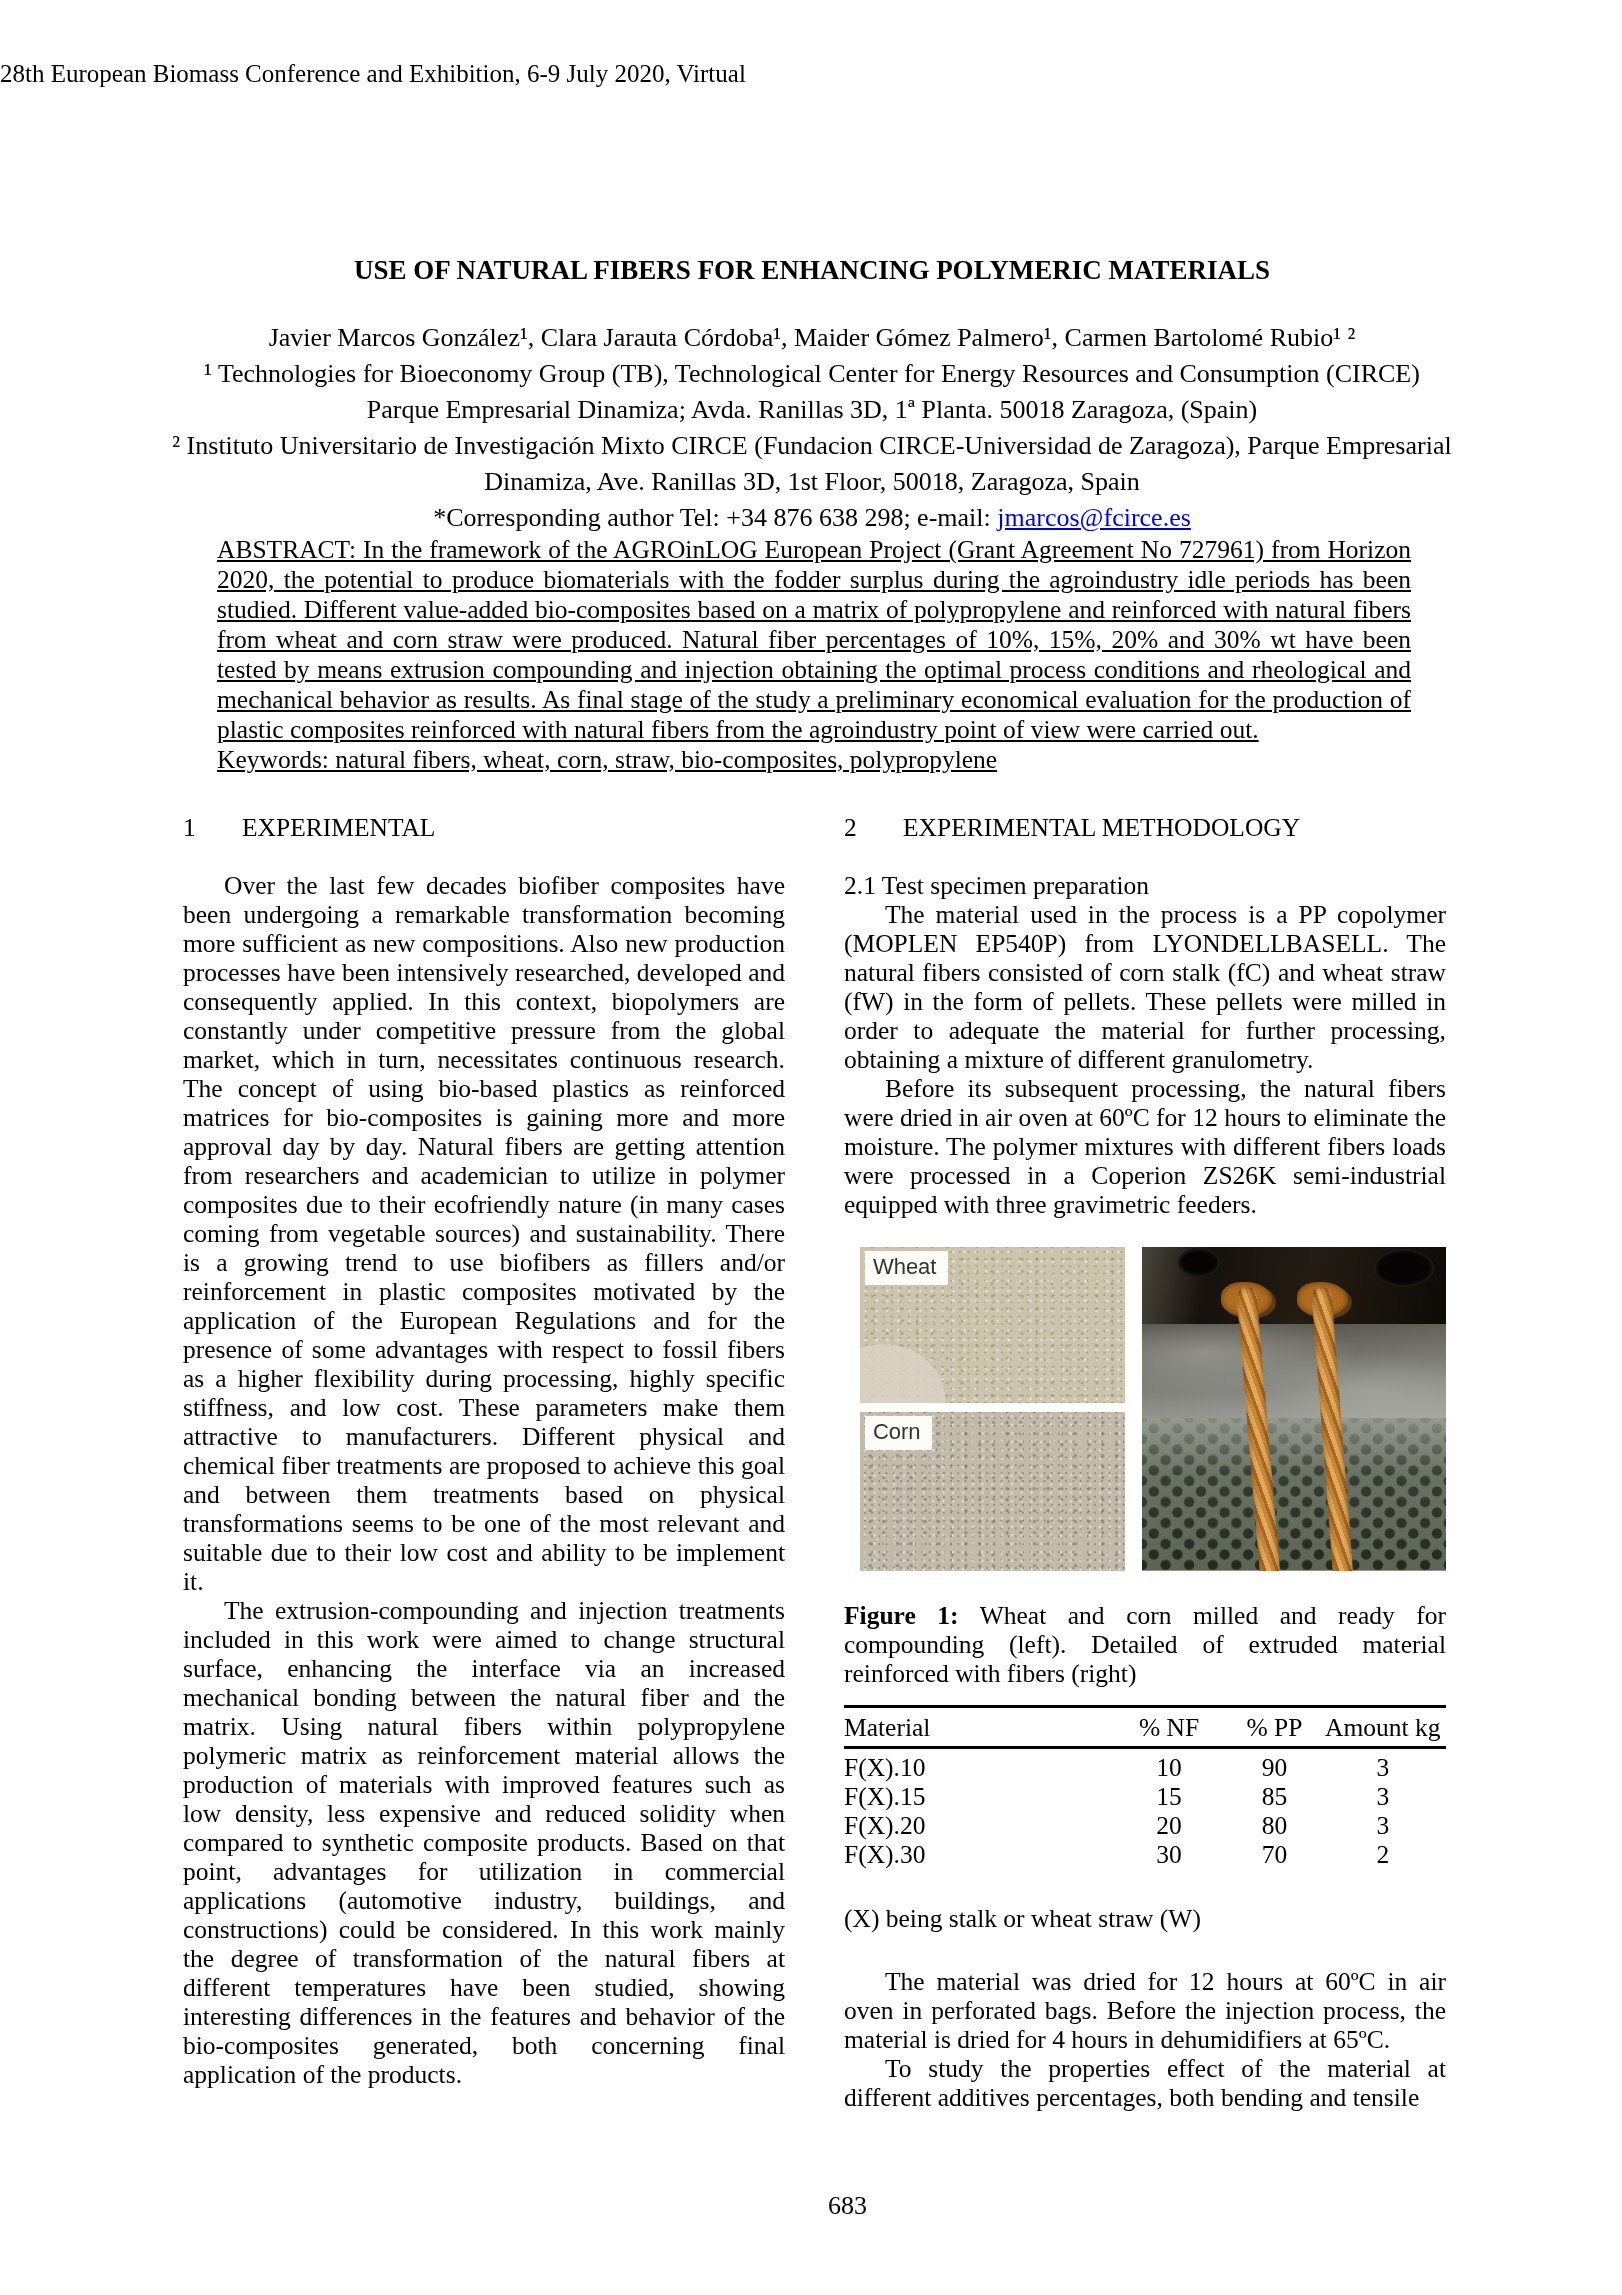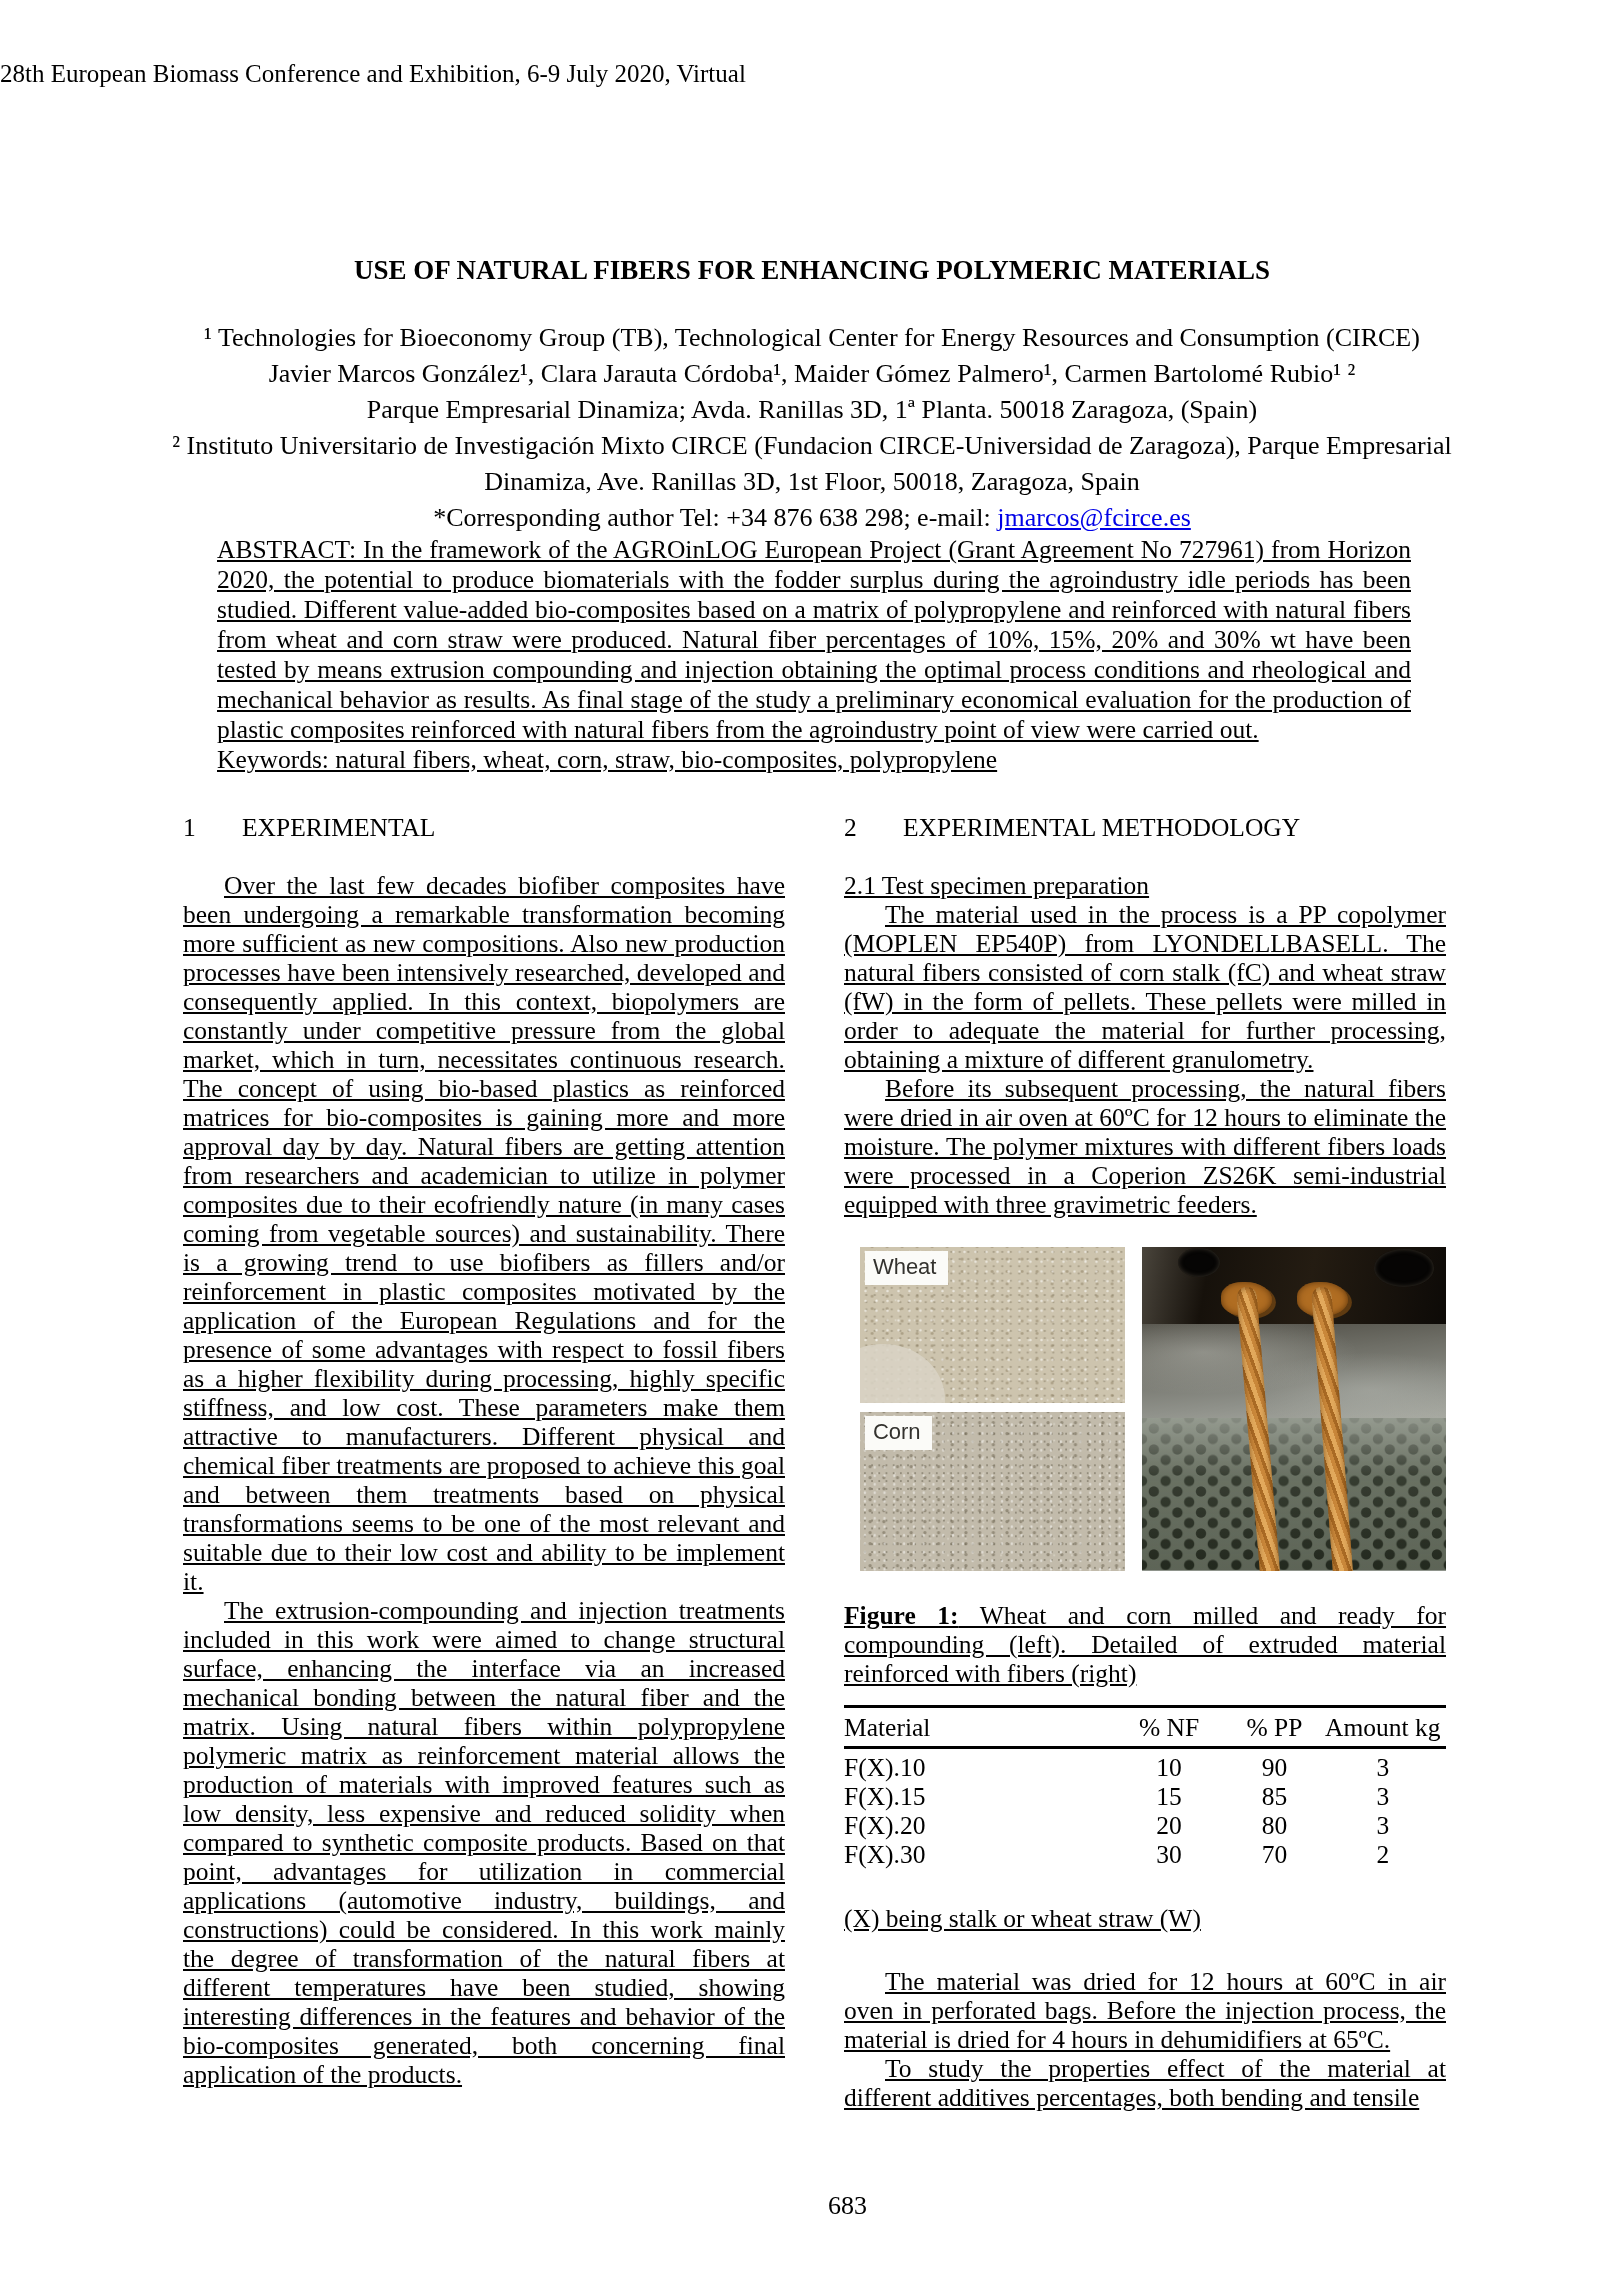--- a/index.html
+++ b/index.html
@@ -32,21 +32,21 @@
     position:absolute; top:813px; width:602px;
     font-size:25.5px; line-height:29px; text-align:justify;
   }
   .col-left  { left:183px; }
   .col-right { left:844px; }
   h2.section {
     font-size:25.5px; font-weight:normal; margin:0 0 29px 0;
     text-align:left; line-height:29px;
   }
   h2.section .sec-num { display:inline-block; min-width:59px; }
-  p { margin:0; text-indent:41px;text-decoration:underline; }
+  p { margin:0; text-indent:41px; }
   .subsection { text-indent:0; margin:0; text-align:left; }
   
   .figure { margin-top:27.5px; height:324px; position:relative; text-indent:0; }
   .fig-left  { position:absolute; left:16.4px; top:0;  width:265px; height:100%; }
   .fig-right { position:absolute; left:298px; top:0; width:304px; height:100%;
                overflow:hidden; background:#8e938b; }
   .photo { position:relative; width:100%; overflow:hidden; }
   .photo-wheat {
     height:156px;
     background-color:#cdc4ae;
@@ -143,22 +143,22 @@
     text-align:center; font-size:26px;padding-left:36px;
   }
 </style>
 </head>
 <body>
 
 <div class="conf-header">28th European Biomass Conference and Exhibition, 6-9 July 2020, Virtual</div>
 
 <div class="front">
   <div class="title">USE OF NATURAL FIBERS FOR ENHANCING POLYMERIC MATERIALS</div>
+  <div class="fm-line">Javier Marcos González¹, Clara Jarauta Córdoba¹, Maider Gómez Palmero¹, Carmen Bartolomé Rubio¹ ²</div>
   <div class="fm-line">¹ Technologies for Bioeconomy Group (TB), Technological Center for Energy Resources and Consumption (CIRCE)</div>
-  <div class="fm-line">Javier Marcos González¹, Clara Jarauta Córdoba¹, Maider Gómez Palmero¹, Carmen Bartolomé Rubio¹ ²</div>
   <div class="fm-line">Parque Empresarial Dinamiza; Avda. Ranillas 3D, 1ª Planta. 50018 Zaragoza, (Spain)</div>
   <div class="fm-line">² Instituto Universitario de Investigación Mixto CIRCE (Fundacion CIRCE-Universidad de Zaragoza), Parque Empresarial</div>
   <div class="fm-line">Dinamiza, Ave. Ranillas 3D, 1st Floor, 50018, Zaragoza, Spain</div>
   <div class="fm-line">
     <span>*Corresponding author Tel: +34 876 638 298; e-mail: </span><a href="#" class="email-link">jmarcos@fcirce.es</a>
   </div>
 </div>
 
 <div class="abstract">
   <div>ABSTRACT: In the framework of the AGROinLOG European Project (Grant Agreement No 727961) from Horizon 2020, the potential to produce biomaterials with the fodder surplus during the agroindustry idle periods has been studied. Different value-added bio-composites based on a matrix of polypropylene and reinforced with natural fibers from wheat and corn straw were produced. Natural fiber percentages of 10%, 15%, 20% and 30% wt have been tested by means extrusion compounding and injection obtaining the optimal process conditions and rheological and mechanical behavior as results. As final stage of the study a preliminary economical evaluation for the production of plastic composites reinforced with natural fibers from the agroindustry point of view were carried out.</div>

